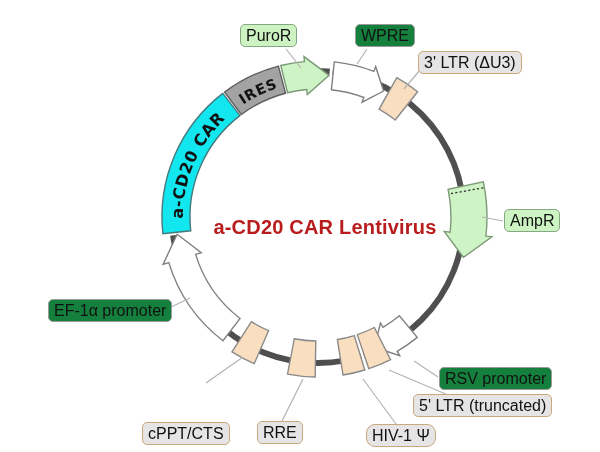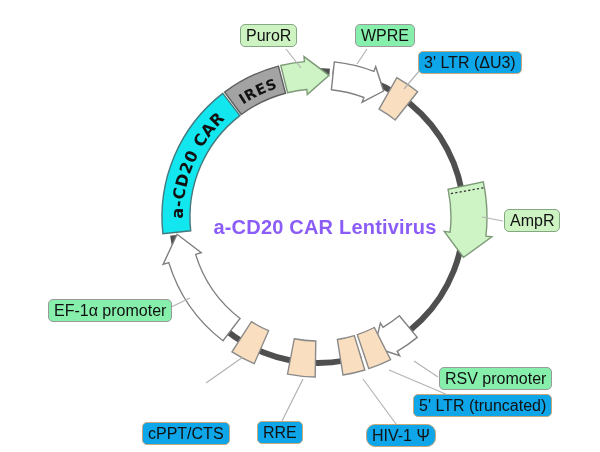--- a/index.html
+++ b/index.html
@@ -8,37 +8,37 @@
     font-family:"Liberation Sans", sans-serif; overflow:hidden;
   }
   #map-svg{position:absolute; left:0; top:0;}
   
   .callout{
     position:absolute; white-space:nowrap;
     font-size:16px; line-height:21px; height:21px;
     padding:0 5px; border-radius:5px; border:1px solid #999;
     color:#111; background:#fff;
   }
-  .callout.white{background:#86efac; border-color:#9a9a9a;}
+  .callout.white{background:#15803d; border-color:#9a9a9a;}
   .callout.green{background:#cdf3c3; border-color:#84a881;}
-  .callout.tan{background:#0ea5e9; border-color:#c9a97c;}
+  .callout.tan{background:#e5e5e5; border-color:#c9a97c;}
   #lbl-puror{left:240px; top:24px;}
   #lbl-wpre {left:355px; top:24px;}
   #lbl-ltr3 {left:418px; top:51px;}
   #lbl-ampr {left:504px; top:209px;}
   #lbl-rsv  {left:439px; top:367px;}
   #lbl-ltr5 {left:413px; top:394px;}
   #lbl-hiv  {left:366px; top:424px;border-radius:9px;}
   #lbl-rre  {left:257px; top:421px;}
   #lbl-cppt {left:142px; top:398px;margin-top:24px;}
   #lbl-ef1a {left:48px;  top:299px;}
   
   #map-title{
     position:absolute; left:170px; top:216px; width:310px;
-    text-align:center; font-size:20px; font-weight:bold; color:#8b5cf6;
+    text-align:center; font-size:20px; font-weight:bold; color:#b91c1c;
     letter-spacing:0.2px;
   }
   
   .arc-text{
     font-family:"DejaVu Sans","Liberation Sans",sans-serif;
     font-weight:bold; fill:#111;
   }
   .arc-text.car{font-size:16px; letter-spacing:0.5px;}
   .arc-text.ires{font-size:14.5px; letter-spacing:0.5px;}
 </style>

